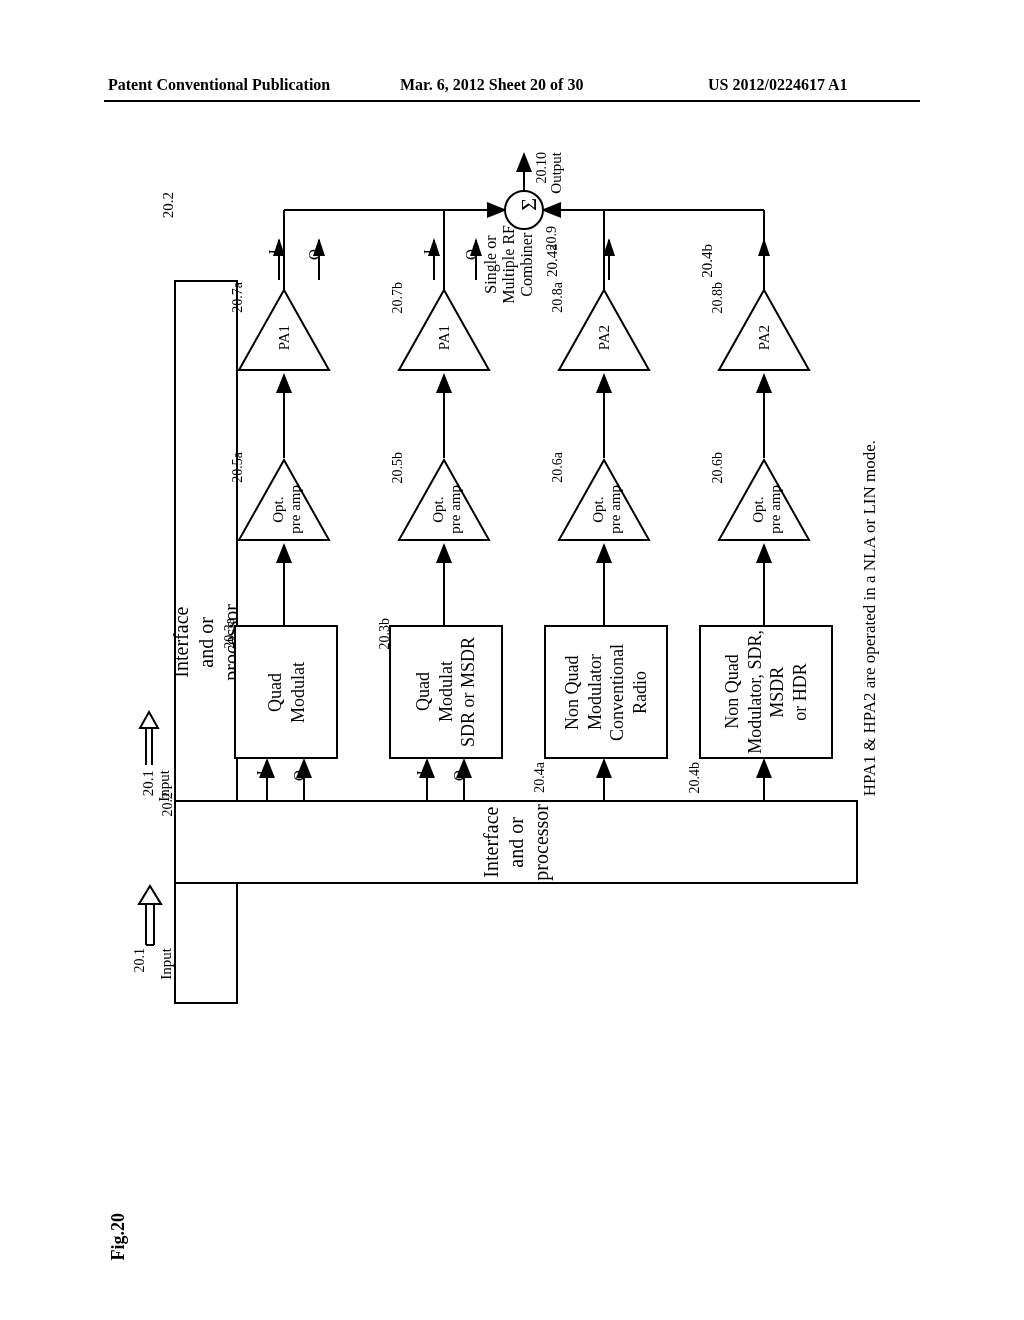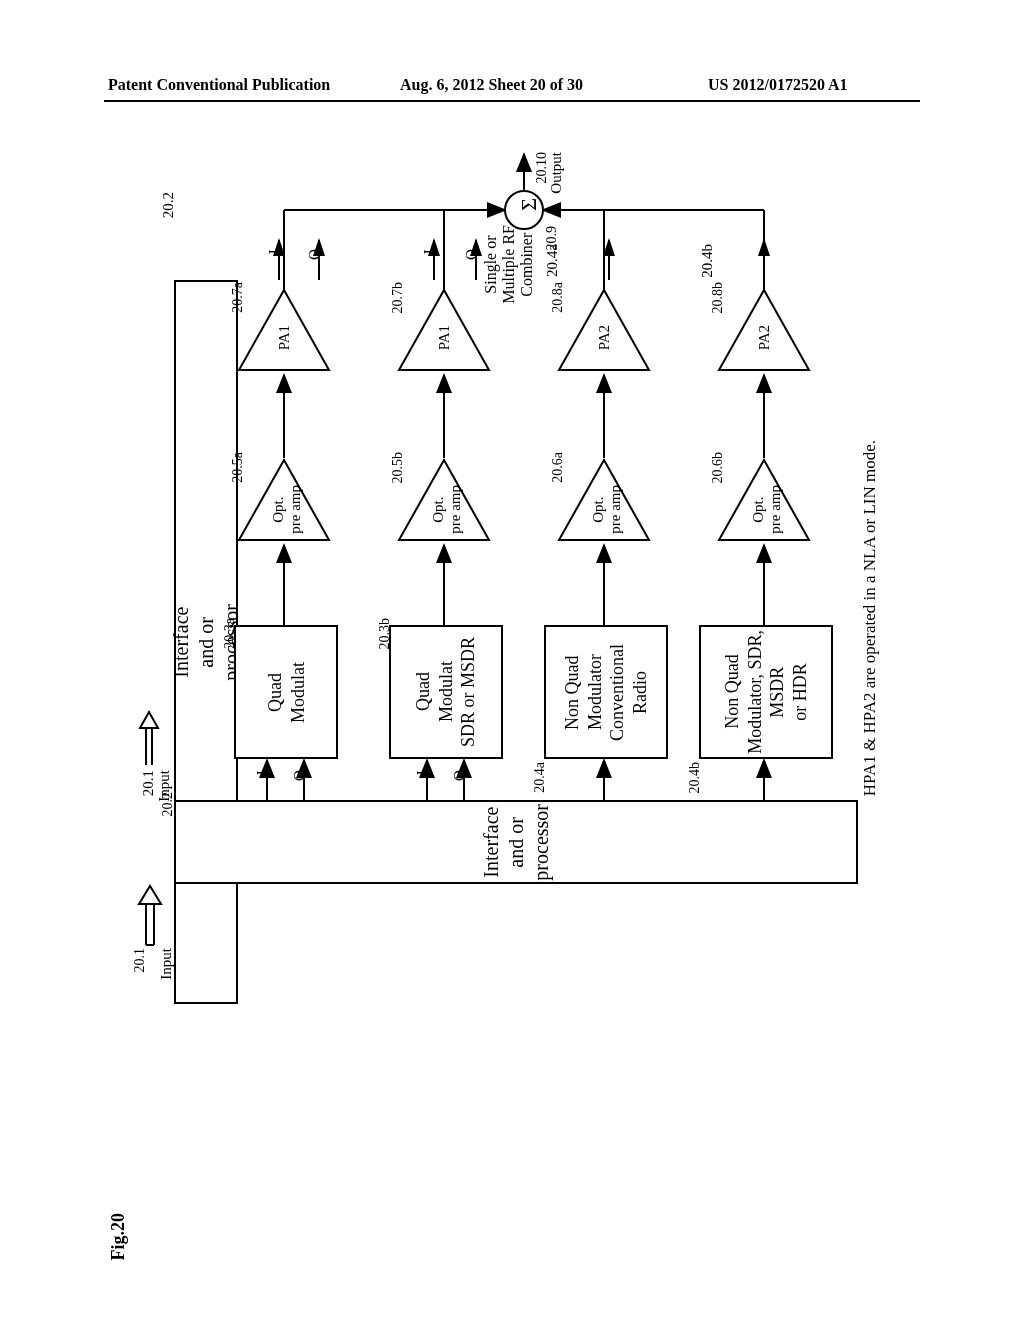--- a/index.html
+++ b/index.html
@@ -15,22 +15,22 @@
 .label.v { writing-mode:vertical-rl; transform:rotate(180deg); }
 .figno { position:absolute; left:108px; bottom:60px; font-size:18px; font-weight:bold; writing-mode:vertical-rl; transform:rotate(180deg); }
 .note { position:absolute; font-size:17px; writing-mode:vertical-rl; transform:rotate(180deg); }
 </style>
 </head>
 <body>
 <div class="page">
 
 <div class="header">
   <span style="left:108px">Patent Conventional Publication</span>
-  <span style="left:400px">Aug. 6, 2012  Sheet 20 of 30</span>
-  <span style="left:708px">US 2012/0172520 A1</span>
+  <span style="left:400px">Mar. 6, 2012  Sheet 20 of 30</span>
+  <span style="left:708px">US 2012/0224617 A1</span>
 </div>
 <div class="hr"></div>
 
 <div class="diagram">
 
 <svg width="816" height="1060">
   <defs>
     <marker id="ah" markerWidth="10" markerHeight="10" refX="8" refY="3" orient="auto">
       <path d="M0,0 L9,3 L0,6 Z" fill="#000"></path>
     </marker>

